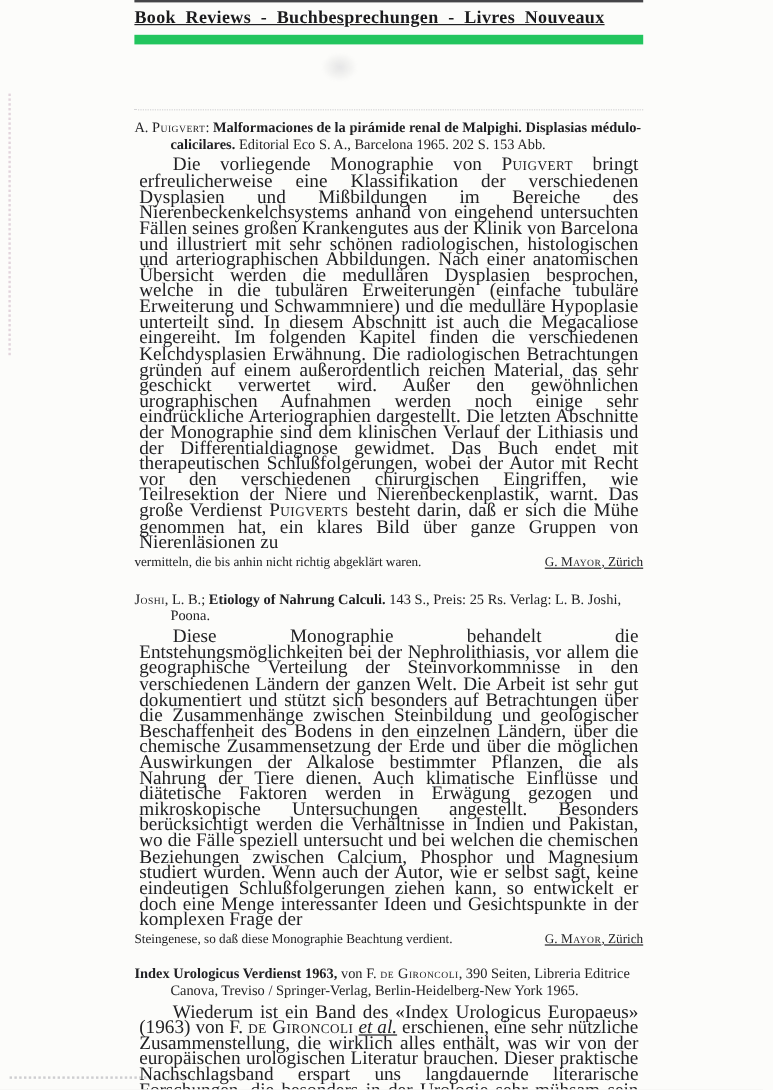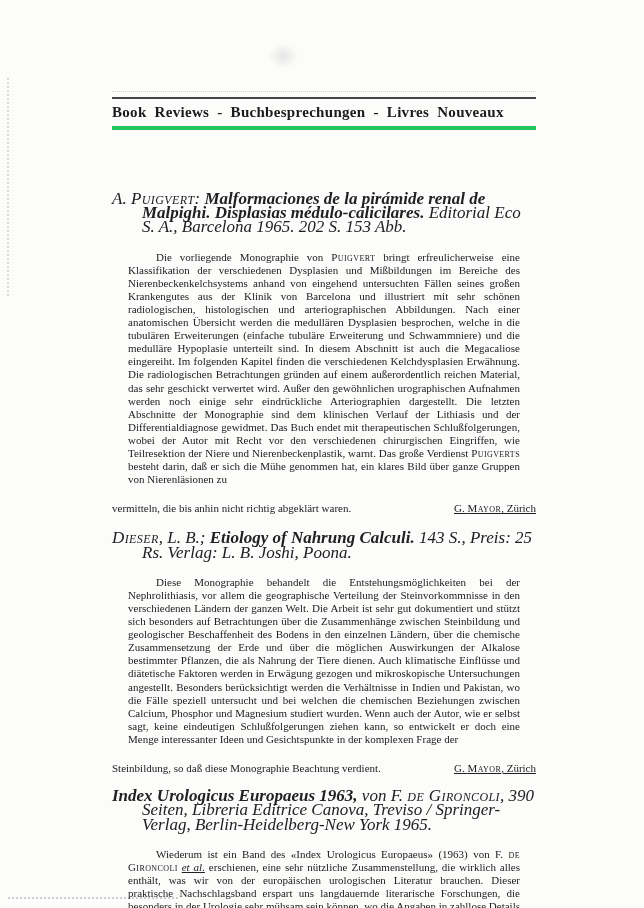--- a/index.html
+++ b/index.html
@@ -19,24 +19,24 @@
   }
   .content {
     position: absolute;
     left: 112px;
     top: 0;
     width: 424px;
   }
 
   
   .section-header {
-    margin-top: 97px;
     border-top: 2px solid #454548;
-    border-bottom: 4px solid #22c55e;
+    border-bottom: 8px solid #22c55e;
     padding: 3px 0 4px 0;
+    text-decoration: underline;
   }
   .header-title {
     margin: 0;
     font-size: 15px;
     line-height: 20px;
     font-weight: bold;
     letter-spacing: 0.3px;
     word-spacing: 4px;
     white-space: nowrap;
     color: #1b1b1d;
@@ -45,27 +45,26 @@
   
   .review { text-align: left; }
   .review-1 { margin-top: 62px; }
   .review-2 { margin-top: 16px; }
   .review-3 { margin-top: 14px; }
 
   .review-heading {
     margin: 0 0 3px 0;
     padding-left: 30px;
     text-indent: -30px;
-    font-size: 17px;
+    font-size: 12px;
     line-height: 14.2px;
-    font-style: italic;
   }
   .review-body {
-    margin: 16px;
-    font-size: 11px;
+    margin: 4px;
+    font-size: 16px;
     line-height: 13.1px;
     text-align: justify;
     text-indent: 28px;
     hyphens: auto;
     -webkit-hyphens: auto;
   }
   .last-line {
     display: flex;
     justify-content: space-between;
     align-items: baseline;
@@ -132,30 +131,30 @@
     <section class="review review-1">
       <div class="review-heading"><span>A. </span><span class="st-sc">Puigvert</span><span>: </span><span class="st-b">Malformaciones de la pirámide renal de Malpighi. Displasias médulo-calicilares.</span><span> Editorial Eco S. A., Barcelona 1965. 202 S. 153 Abb.</span></div>
       <p class="review-body"><span>Die vorliegende Monographie von </span><span class="st-sc">Puigvert</span><span> bringt erfreulicherweise eine Klassifikation der verschiedenen Dysplasien und Mißbildungen im Bereiche des Nierenbeckenkelchsystems anhand von eingehend untersuchten Fällen seines großen Krankengutes aus der Klinik von Barcelona und illustriert mit sehr schönen radiologischen, histologischen und arteriographischen Abbildungen. Nach einer anatomischen Übersicht werden die medullären Dysplasien besprochen, welche in die tubulären Erweiterungen (einfache tubuläre Erweiterung und Schwammniere) und die medulläre Hypoplasie unterteilt sind. In diesem Abschnitt ist auch die Megacaliose eingereiht. Im folgenden Kapitel finden die verschiedenen Kelchdysplasien Erwähnung. Die radiologischen Betrachtungen gründen auf einem außerordentlich reichen Material, das sehr geschickt verwertet wird. Außer den gewöhnlichen urographischen Aufnahmen werden noch einige sehr eindrückliche Arteriographien dargestellt. Die letzten Abschnitte der Monographie sind dem klinischen Verlauf der Lithiasis und der Differentialdiagnose gewidmet. Das Buch endet mit therapeutischen Schlußfolgerungen, wobei der Autor mit Recht vor den verschiedenen chirurgischen Eingriffen, wie Teilresektion der Niere und Nierenbeckenplastik, warnt. Das große Verdienst </span><span class="st-sc">Puigverts</span><span> besteht darin, daß er sich die Mühe genommen hat, ein klares Bild über ganze Gruppen von Nierenläsionen zu</span></p>
       <div class="last-line">
         <span><span>vermitteln, die bis anhin nicht richtig abgeklärt waren.</span></span>
         <span class="signature"><span>G. </span><span class="st-sc">Mayor</span><span>, Zürich</span></span>
       </div>
     </section>
 
     <section class="review review-2">
-      <div class="review-heading"><span class="st-sc">Dieser</span><span>, L. B.; </span><span class="st-b">Etiology of Nahrung Calculi.</span><span> 143 S., Preis: 25 Rs. Verlag: L. B. Joshi, Poona.</span></div>
+      <div class="review-heading"><span class="st-sc">Joshi</span><span>, L. B.; </span><span class="st-b">Etiology of Nahrung Calculi.</span><span> 143 S., Preis: 25 Rs. Verlag: L. B. Joshi, Poona.</span></div>
       <p class="review-body"><span>Diese Monographie behandelt die Entstehungsmöglichkeiten bei der Nephrolithiasis, vor allem die geographische Verteilung der Steinvorkommnisse in den verschiedenen Ländern der ganzen Welt. Die Arbeit ist sehr gut dokumentiert und stützt sich besonders auf Betrachtungen über die Zusammenhänge zwischen Steinbildung und geologischer Beschaffenheit des Bodens in den einzelnen Ländern, über die chemische Zusammensetzung der Erde und über die möglichen Auswirkungen der Alkalose bestimmter Pflanzen, die als Nahrung der Tiere dienen. Auch klimatische Einflüsse und diätetische Faktoren werden in Erwägung gezogen und mikroskopische Untersuchungen angestellt. Besonders berücksichtigt werden die Verhältnisse in Indien und Pakistan, wo die Fälle speziell untersucht und bei welchen die chemischen Beziehungen zwischen Calcium, Phosphor und Magnesium studiert wurden. Wenn auch der Autor, wie er selbst sagt, keine eindeutigen Schlußfolgerungen ziehen kann, so entwickelt er doch eine Menge interessanter Ideen und Gesichtspunkte in der komplexen Frage der</span></p>
       <div class="last-line">
-        <span><span>Steinbildung, so daß diese Monographie Beachtung verdient.</span></span>
+        <span><span>Steingenese, so daß diese Monographie Beachtung verdient.</span></span>
         <span class="signature"><span>G. </span><span class="st-sc">Mayor</span><span>, Zürich</span></span>
       </div>
     </section>
 
     <section class="review review-3">
-      <div class="review-heading"><span class="st-b">Index Urologicus Europaeus 1963,</span><span> von F. </span><span class="st-sc">de Gironcoli</span><span>, 390 Seiten, Libreria Editrice Canova, Treviso / Springer-Verlag, Berlin-Heidelberg-New York 1965.</span></div>
+      <div class="review-heading"><span class="st-b">Index Urologicus Verdienst 1963,</span><span> von F. </span><span class="st-sc">de Gironcoli</span><span>, 390 Seiten, Libreria Editrice Canova, Treviso / Springer-Verlag, Berlin-Heidelberg-New York 1965.</span></div>
       <p class="review-body"><span>Wiederum ist ein Band des «Index Urologicus Europaeus» (1963) von F. </span><span class="st-sc">de Gironcoli</span><span> </span><span class="st-i">et al.</span><span> erschienen, eine sehr nützliche Zusammenstellung, die wirklich alles enthält, was wir von der europäischen urologischen Literatur brauchen. Dieser praktische Nachschlagsband erspart uns langdauernde literarische Forschungen, die besonders in der Urologie sehr mühsam sein können, wo die Angaben in zahllose Details zersplittert sind. Wir begrüßen es, alle diese Literaturreferenzen kurz gefaßt zu finden.</span></p>
       <div class="signature-line">
         <span class="signature"><span>G. </span><span class="st-sc">Mayor</span><span>, Zürich</span></span>
       </div>
     </section>
 
   </div>
 </div>
 
 </body></html>

